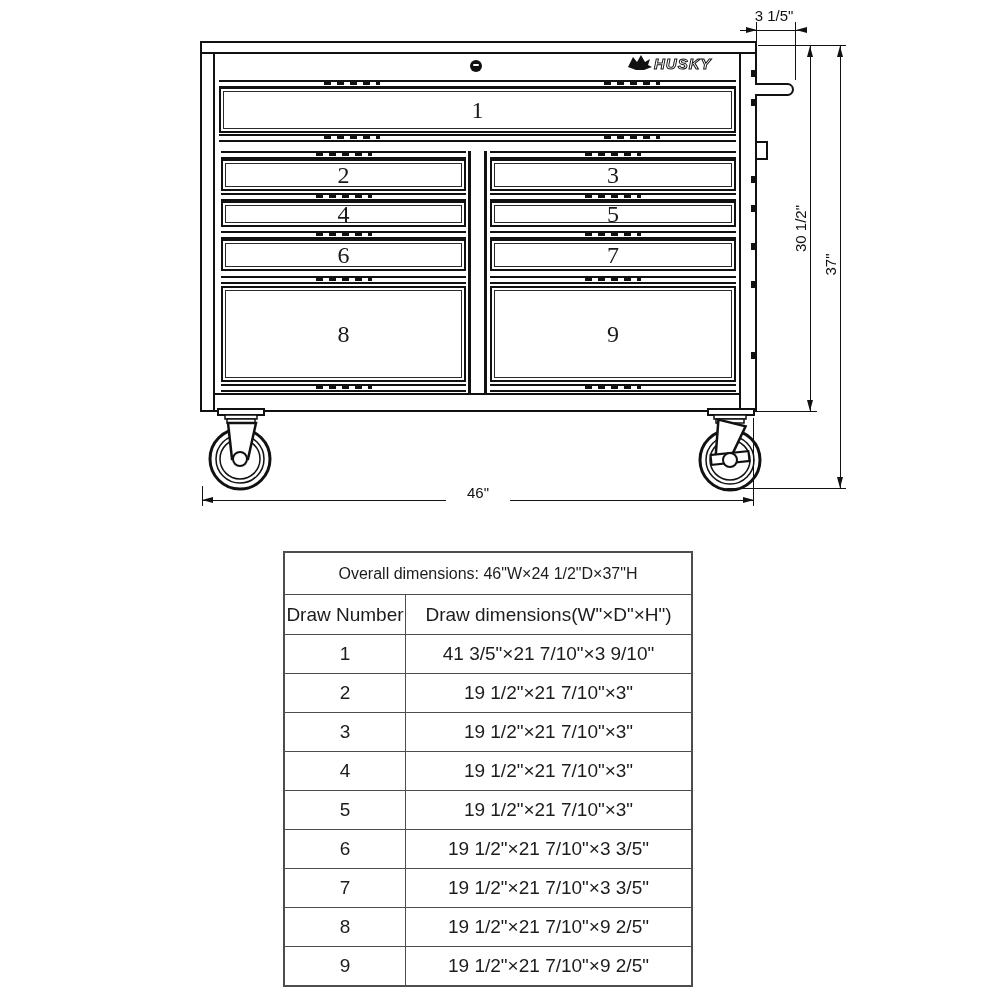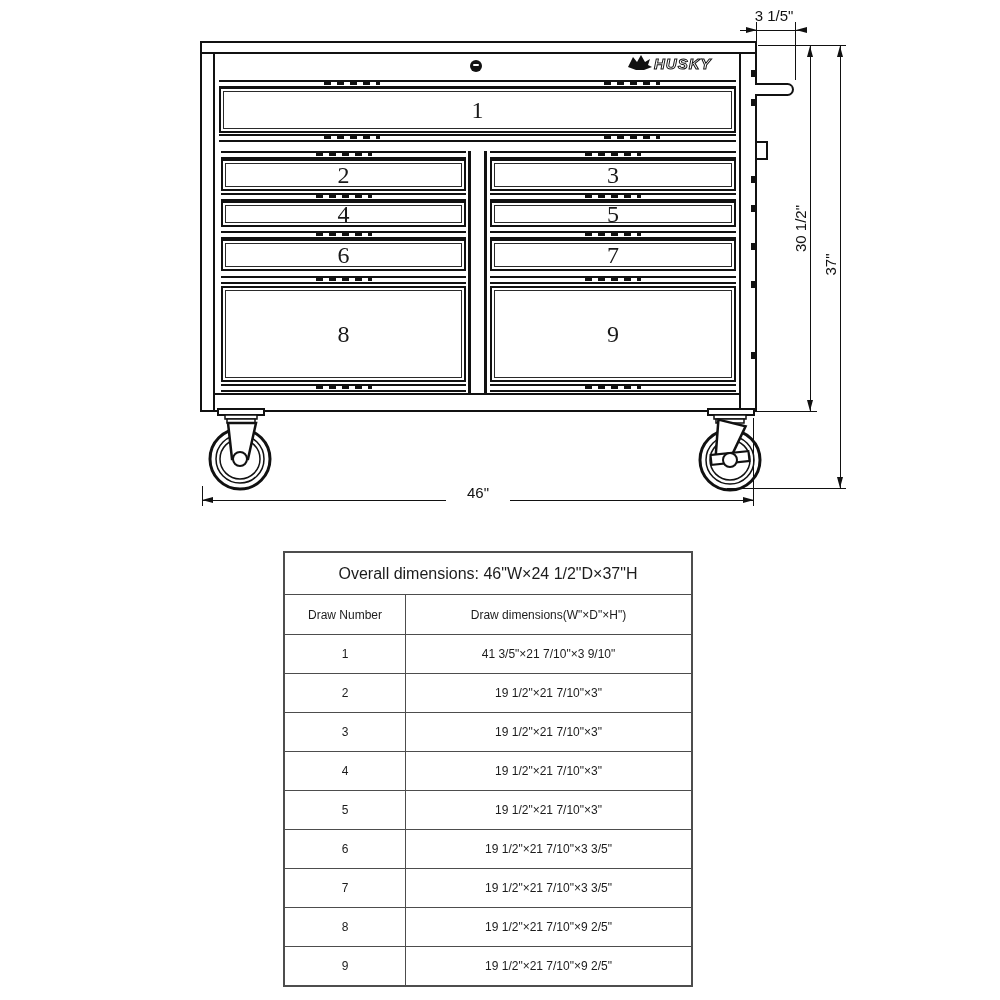--- a/index.html
+++ b/index.html
@@ -33,21 +33,21 @@
   .lock{position:absolute;width:12px;height:12px;border-radius:50%;background:#111;}
   .lock::after{content:"";position:absolute;left:3px;top:4px;width:6px;height:2px;background:#fff;border-radius:1px;}
   .handle{position:absolute;border:2px solid #111;border-left:none;background:#fff;
           border-radius:0 9px 9px 0;box-sizing:border-box;}
   .sidetab{position:absolute;border:2px solid #111;background:#fff;box-sizing:border-box;}
   
   .spec-table{position:absolute;border:2px solid #4d4d4d;box-sizing:border-box;background:#fff;
               display:grid;grid-template-rows:41px 40px repeat(9,1fr);}
   .t-row{display:grid;grid-template-columns:120px 1fr;border-top:1.5px solid #4d4d4d;}
   .t-row:first-child{border-top:none;grid-template-columns:1fr;}
-  .t-cell{display:flex;align-items:center;justify-content:center;font-size:12px;color:#1c1c1c;
+  .t-cell{display:flex;align-items:center;justify-content:center;font-size:19px;color:#1c1c1c;
           white-space:nowrap;}
   .t-cell.c2{border-left:1.5px solid #4d4d4d;}
   .t-overall .t-cell{font-size:16px;}
 </style>
 </head>
 <body>
 
 <div class="stage">
 
   <div>

